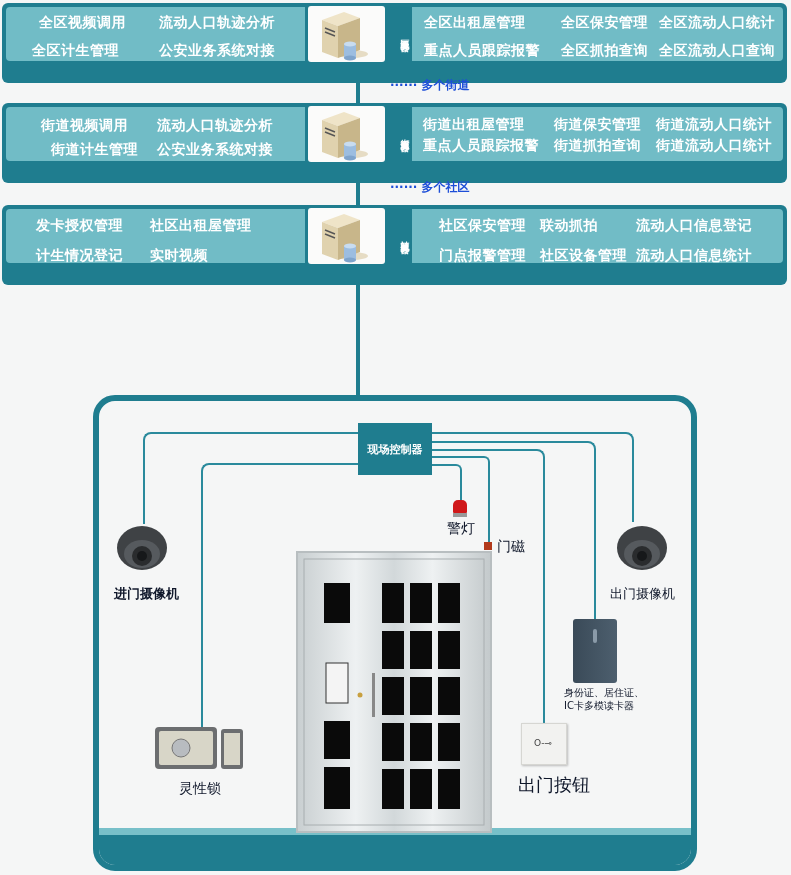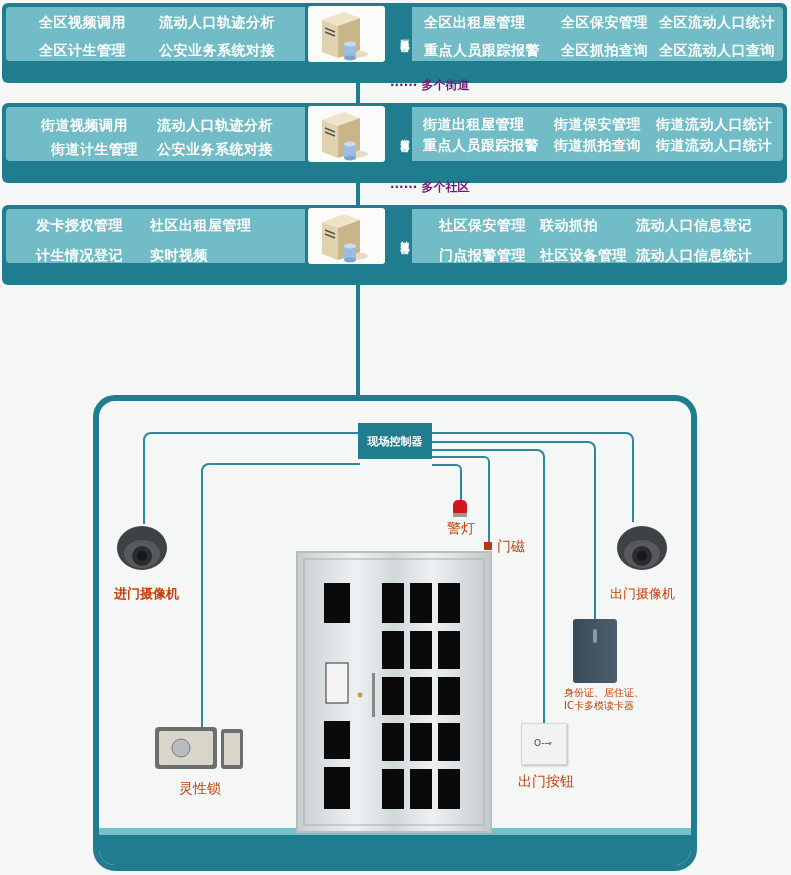--- a/index.html
+++ b/index.html
@@ -4,37 +4,37 @@
 <style>
   html,body{margin:0;padding:0;}
   body{width:791px;height:875px;background:#f5f6f6;position:relative;overflow:hidden;font-family:"DejaVu Sans","Liberation Sans",sans-serif;}
   .tier{position:absolute;left:2px;width:785px;height:80px;background:#1f7d8f;border-radius:6px;}
   .tier .left{position:absolute;left:4px;top:4px;width:299px;height:54px;background:#71bcc6;border-radius:4px 0 0 4px;}
   .tier .srv{position:absolute;left:306px;top:3px;width:77px;height:56px;background:#fbfbfa;border-radius:3px;}
   .tier .vlabel{position:absolute;left:386px;top:3px;width:22px;height:56px;color:#fff;font-size:9px;line-height:11px;text-align:center;font-weight:bold;display:flex;flex-direction:column;justify-content:center;}
   .tier .right{position:absolute;left:410px;top:4px;width:371px;height:54px;background:#71bcc6;border-radius:0 4px 4px 0;}
   .item{position:absolute;color:#fff;font-size:14px;font-weight:bold;white-space:nowrap;letter-spacing:0.5px;}
   .connector{position:absolute;left:356px;width:4px;background:#1f7d8f;}
-  .more{position:absolute;left:390px;color:#701a75;font-size:12px;font-weight:bold;}
+  .more{position:absolute;left:390px;color:#1d4ed8;font-size:12px;font-weight:bold;}
   .frame{position:absolute;left:93px;top:395px;width:604px;height:476px;border:6px solid #1f7d8f;border-radius:22px;background:#f5f6f6;box-sizing:border-box;}
   .floor{position:absolute;left:99px;top:828px;width:592px;height:7px;background:#78c0c9;}
   .base{position:absolute;left:99px;top:835px;width:592px;height:30px;background:#1f7d8f;border-radius:0 0 16px 16px;}
   .wire{position:absolute;border:2px solid #2a8a9c;}
-  .ctrl{position:absolute;left:358px;top:423px;width:74px;height:36px;background:#1f7d8f;color:#fff;font-size:11px;font-weight:bold;display:flex;align-items:center;justify-content:center;}
-  .label{position:absolute;font-size:13px;color:#c2410c;white-space:nowrap;}
+  .ctrl{position:absolute;left:358px;top:423px;width:74px;height:52px;background:#1f7d8f;color:#fff;font-size:11px;font-weight:bold;display:flex;align-items:center;justify-content:center;}
+  .label{position:absolute;font-size:13px;color:#0f172a;white-space:nowrap;}
   .small{font-size:10px;line-height:13px;}
 </style>
 </head>
 <body>
 
 <div class="tier" style="top:3px;">
   <div class="left">
     <span class="item" style="left:33px;top:7px;">全区视频调用</span>
     <span class="item" style="left:153px;top:7px;">流动人口轨迹分析</span>
-    <span class="item" style="left:33px;top:35px;text-align:center;">全区计生管理</span>
+    <span class="item" style="left:26px;top:35px;text-align:center;">全区计生管理</span>
     <span class="item" style="left:153px;top:35px;">公安业务系统对接</span>
   </div>
   <div class="srv">
     <svg width="77" height="56" viewBox="0 0 77 56">
       <ellipse cx="44" cy="48" rx="16" ry="4" fill="#e6dcc4"></ellipse>
       <polygon points="14,14 36,6 52,12 30,20" fill="#efe4c8"></polygon>
       <polygon points="14,14 30,20 30,52 14,46" fill="#e0d2ae"></polygon>
       <polygon points="30,20 52,12 52,44 30,52" fill="#c8b68a"></polygon>
       <line x1="17" y1="22" x2="27" y2="26" stroke="#555" stroke-width="1.5"></line>
       <line x1="17" y1="26" x2="27" y2="30" stroke="#555" stroke-width="1.5"></line>
@@ -179,21 +179,21 @@
   <div style="position:absolute;left:20px;top:10px;width:4px;height:14px;background:#8a9aa8;border-radius:2px;"></div>
 </div>
 <div class="label small" style="left:564px;top:686px;">
   <div>身份证、居住证、</div>
   <div>IC卡多模读卡器</div>
 </div>
 
 <div style="position:absolute;left:521px;top:723px;width:44px;height:40px;background:#f2f2f0;border:1px solid #d6d6d2;box-shadow:1px 1px 2px #bbb;">
   <div style="position:absolute;left:12px;top:14px;font-size:9px;color:#444;">O-⊸</div>
 </div>
-<div class="label" style="left:518px;top:773px;font-size:14px;">出门按钮</div>
+<div class="label" style="left:518px;top:773px;font-size:18px;">出门按钮</div>
 
 <div style="position:absolute;left:153px;top:723px;">
   <svg width="92" height="50" viewBox="0 0 92 50">
     <rect x="2" y="4" width="62" height="42" rx="4" fill="#6c6e70"></rect>
     <rect x="6" y="8" width="54" height="34" rx="2" fill="#d8d6c8"></rect>
     <circle cx="28" cy="25" r="9" fill="#b8bcc0" stroke="#777"></circle>
     <rect x="68" y="6" width="22" height="40" rx="3" fill="#6c6e70"></rect>
     <rect x="71" y="10" width="16" height="32" fill="#d8d6c8"></rect>
   </svg>
 </div>

